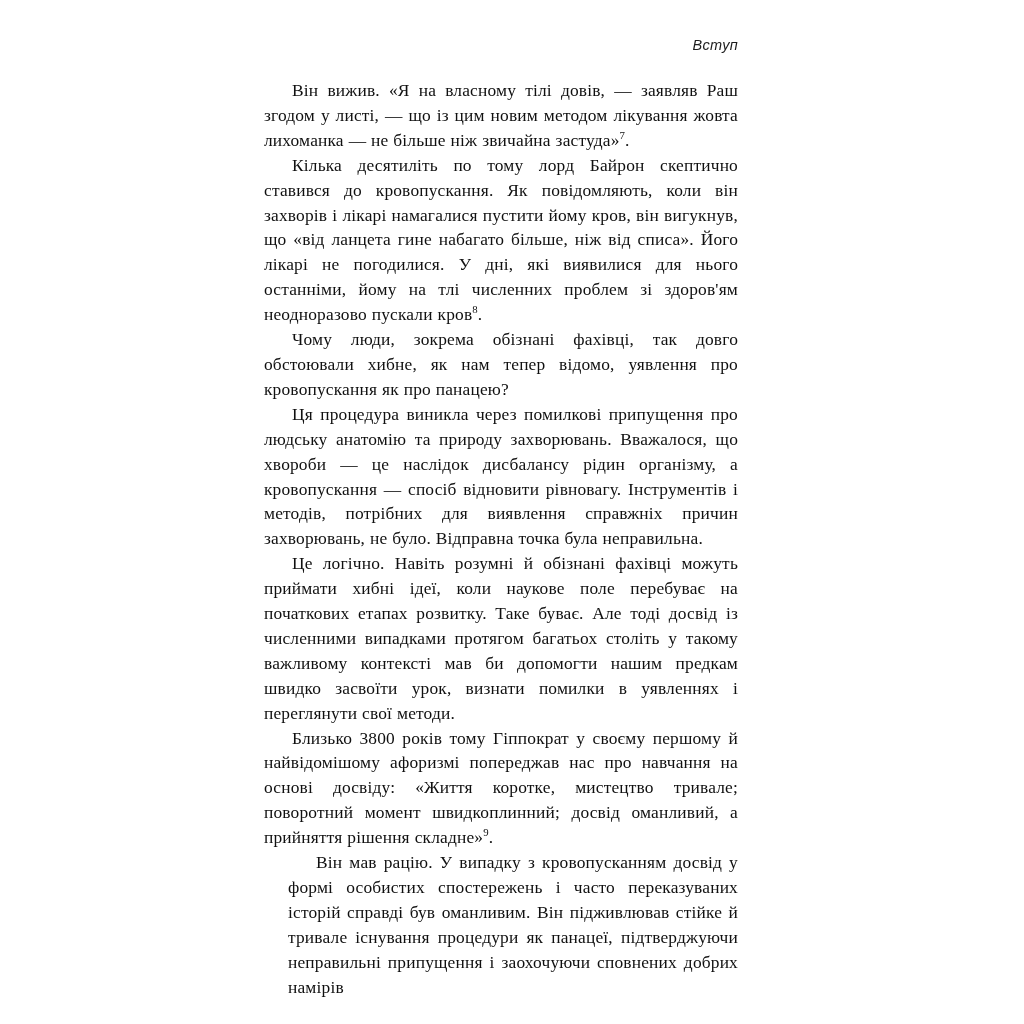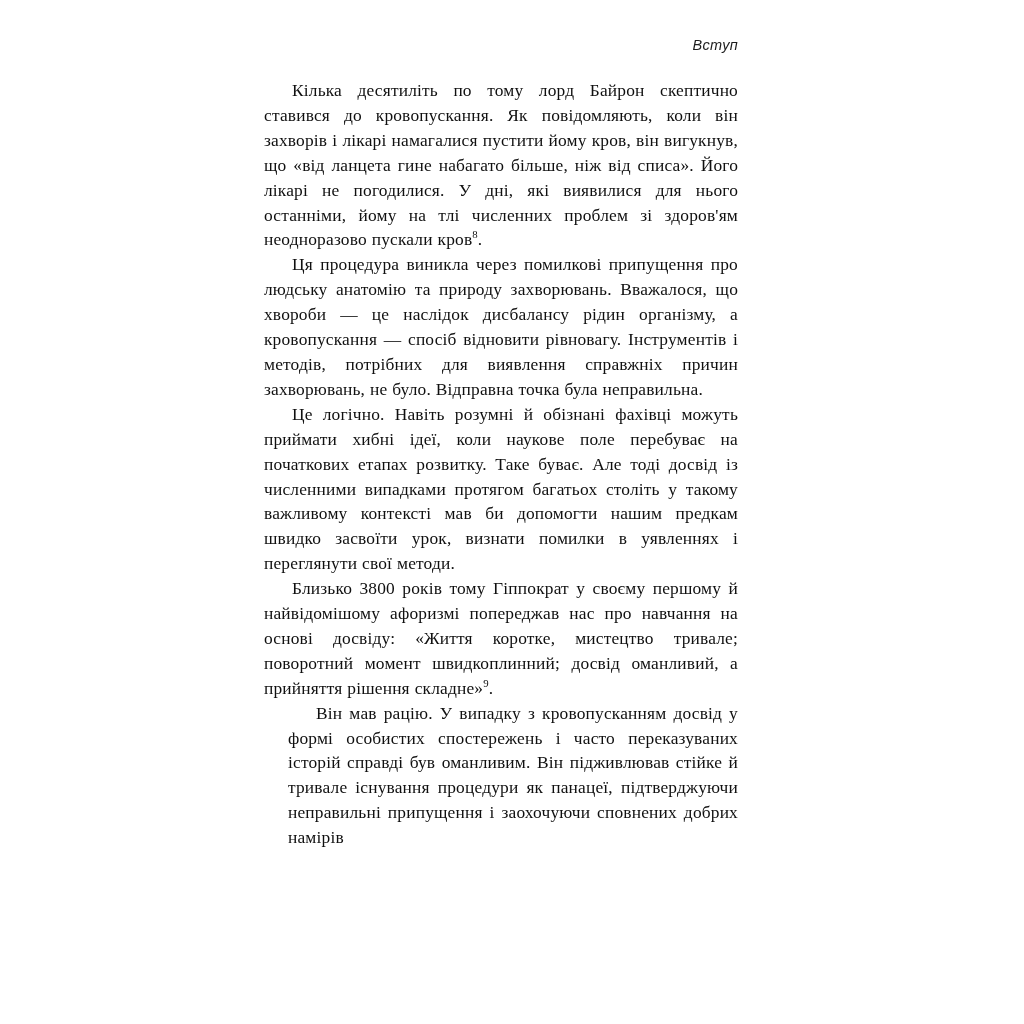--- a/index.html
+++ b/index.html
@@ -89,21 +89,27 @@
 </style>
 </head>
 <body>
 
 <div class="page">
 
   <div class="running-head">Вступ</div>
 
   <div class="textblock">
     <p class="para">
+      <span>Він вижив. «Я на власному тілі довів, — заявляв Раш згодом у листі, — що із цим новим методом лікування жовта лихоманка — не більше ніж звичайна застуда»</span><sup class="fn">7</sup><span>.</span>
+    </p>
+    <p class="para">
       <span>Кілька десятиліть по тому лорд Байрон скептично ставився до кровопускання. Як повідомляють, коли він захворів і лікарі намагалися пустити йому кров, він вигукнув, що «від ланцета гине набагато більше, ніж від списа». Його лікарі не погодилися. У дні, які виявилися для нього останніми, йому на тлі численних проблем зі здоров'ям неодноразово пускали кров</span><sup class="fn">8</sup><span>.</span>
+    </p>
+    <p class="para">
+      <span>Чому люди, зокрема обізнані фахівці, так довго обстоювали хибне, як нам тепер відомо, уявлення про кровопускання як про панацею?</span><sup class="fn"></sup><span></span>
     </p>
     <p class="para">
       <span>Ця процедура виникла через помилкові припущення про людську анатомію та природу захворювань. Вважалося, що хвороби — це наслідок дисбалансу рідин організму, а кровопускання — спосіб відновити рівновагу. Інструментів і методів, потрібних для виявлення справжніх причин захворювань, не було. Відправна точка була неправильна.</span><sup class="fn"></sup><span></span>
     </p>
     <p class="para">
       <span>Це логічно. Навіть розумні й обізнані фахівці можуть приймати хибні ідеї, коли наукове поле перебуває на початкових етапах розвитку. Таке буває. Але тоді досвід із численними випадками протягом багатьох століть у такому важливому контексті мав би допомогти нашим предкам швидко засвоїти урок, визнати помилки в уявленнях і переглянути свої методи.</span><sup class="fn"></sup><span></span>
     </p>
     <p class="para">
       <span>Близько 3800 років тому Гіппократ у своєму першому й найвідомішому афоризмі попереджав нас про навчання на основі досвіду: «Життя коротке, мистецтво тривале; поворотний момент швидкоплинний; досвід оманливий, а прийняття рішення складне»</span><sup class="fn">9</sup><span>.</span>
     </p>

